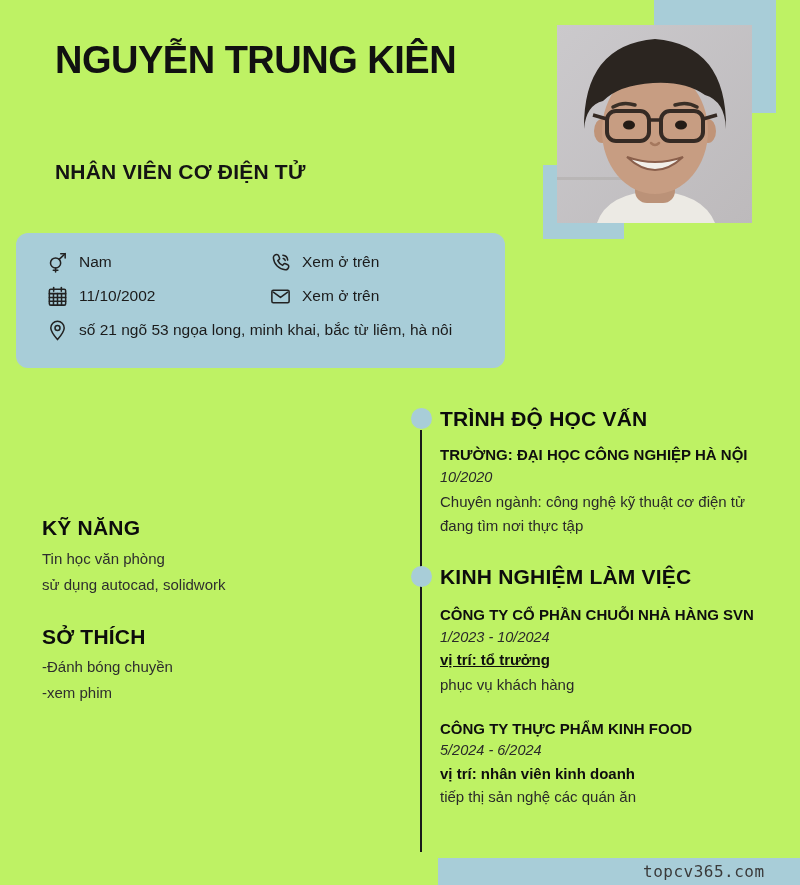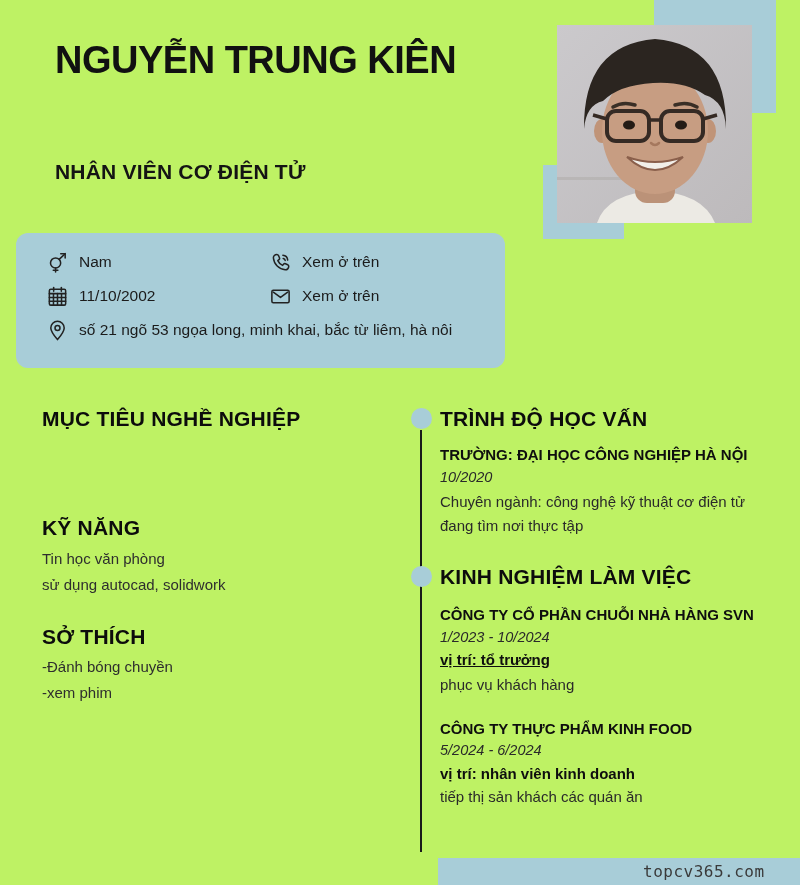--- a/index.html
+++ b/index.html
@@ -134,21 +134,20 @@
     </div>
     <div class="info-row r3">
       <svg class="ic" viewBox="0 0 24 24" fill="none" stroke="#222" stroke-width="1.6" stroke-linecap="round" stroke-linejoin="round">
         <path d="M12,21.5 C7.3,15.9 5,12.4 5,9.3 A7,7 0 1 1 19,9.3 C19,12.4 16.7,15.9 12,21.5 Z"></path>
         <circle cx="12" cy="9.3" r="2.6"></circle>
       </svg>
       <span class="val">số 21 ngõ 53 ngọa long, minh khai, bắc từ liêm, hà nôi</span>
     </div>
   </div>
 
-  <div class="sec-h" style="left:42px; top:407px;">MỤC TIÊU NGHỀ NGHIỆP</div>
 
   <div class="sec-h" style="left:42px; top:516px;">KỸ NĂNG</div>
   <div class="body-txt skills-list">
     <div>Tin học văn phòng</div>
     <div>sử dụng autocad, solidwork</div>
   </div>
 
   <div class="sec-h" style="left:42px; top:625px;">SỞ THÍCH</div>
   <div class="body-txt hobby-list">
     <div>-Đánh bóng chuyền</div>
@@ -168,19 +167,19 @@
   <div class="sec-h" style="left:440px; top:565px;">KINH NGHIỆM LÀM VIỆC</div>
 
   <div class="r-line bold" style="top:606px;">CÔNG TY CỔ PHẦN CHUỖI NHÀ HÀNG SVN</div>
   <div class="r-line ital" style="top:629px;">1/2023 - 10/2024</div>
   <div class="r-line bold" style="top:651px;text-decoration:underline;">vị trí: tổ trưởng</div>
   <div class="r-line" style="top:676px;">phục vụ khách hàng</div>
 
   <div class="r-line bold" style="top:720px;">CÔNG TY THỰC PHẨM KINH FOOD</div>
   <div class="r-line ital" style="top:742px;">5/2024 - 6/2024</div>
   <div class="r-line bold" style="top:765px;">vị trí: nhân viên kinh doanh</div>
-  <div class="r-line" style="top:788px;">tiếp thị sản khách các quán ăn</div>
+  <div class="r-line" style="top:788px;">tiếp thị sản nghệ các quán ăn</div>
 
   <div class="footer-bar">
     <span>topcv365.com</span>
   </div>
 
 </div>
 
 </body></html>

